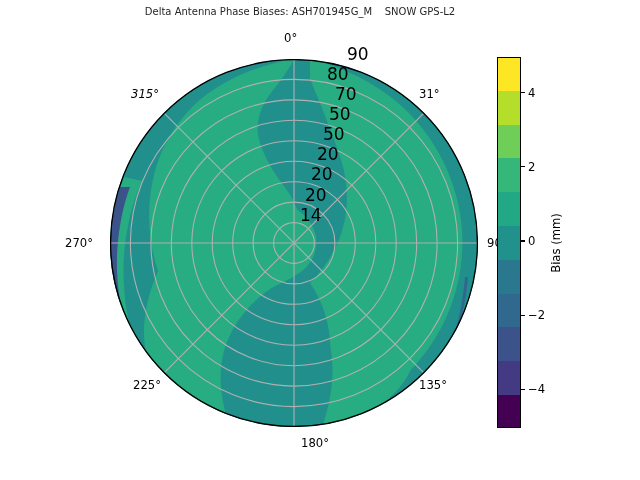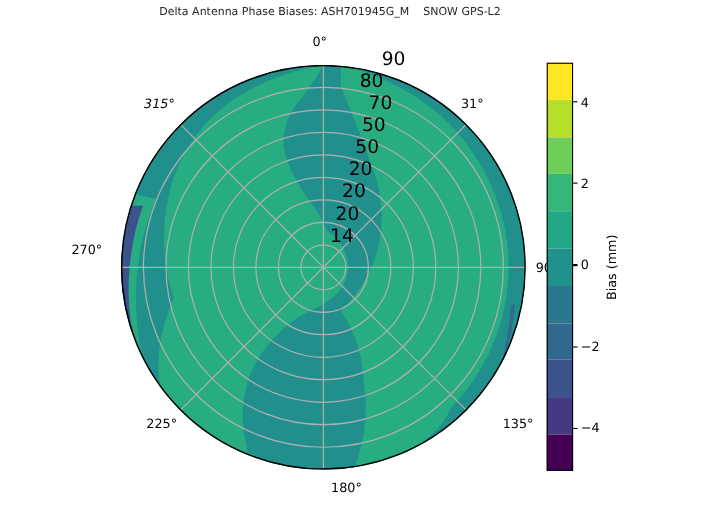--- a/index.html
+++ b/index.html
@@ -188,24 +188,24 @@
         <line x1="314.1" y1="53.9" x2="53.9" y2="314.1"></line>
       </g>
 
       <circle cx="184" cy="184" r="183.4" fill="none" stroke="#000000" stroke-width="1.3"></circle>
     </svg>
   </div>
 
   <div class="axis-label" style="left:284px; top:31px;">0°</div>
   <div class="axis-label" style="left:419px; top:87px;">31°</div>
   <div class="axis-label" style="left:487px; top:236px;">90°</div>
-  <div class="axis-label" style="left:419px; top:378px;margin-left:38px;">135°</div>
+  <div class="axis-label" style="left:419px; top:378px;">135°</div>
   <div class="axis-label" style="left:277px; top:436px;margin-left:24px;">180°</div>
   <div class="axis-label" style="left:133px; top:378px;">225°</div>
-  <div class="axis-label" style="left:65px; top:220px;">270°</div>
+  <div class="axis-label" style="left:65px; top:236px;">270°</div>
   <div class="axis-label" style="left:131px; top:87px;font-style:italic;">315°</div>
 
   <div class="rlabel" style="left:300px; top:205px;">14</div>
   <div class="rlabel" style="left:305px; top:185px;">20</div>
   <div class="rlabel" style="left:311px; top:164px;">20</div>
   <div class="rlabel" style="left:317px; top:144px;">20</div>
   <div class="rlabel" style="left:323px; top:124px;">50</div>
   <div class="rlabel" style="left:329px; top:104px;">50</div>
   <div class="rlabel" style="left:335px; top:84px;">70</div>
   <div class="rlabel" style="left:327px; top:64px;">80</div>

